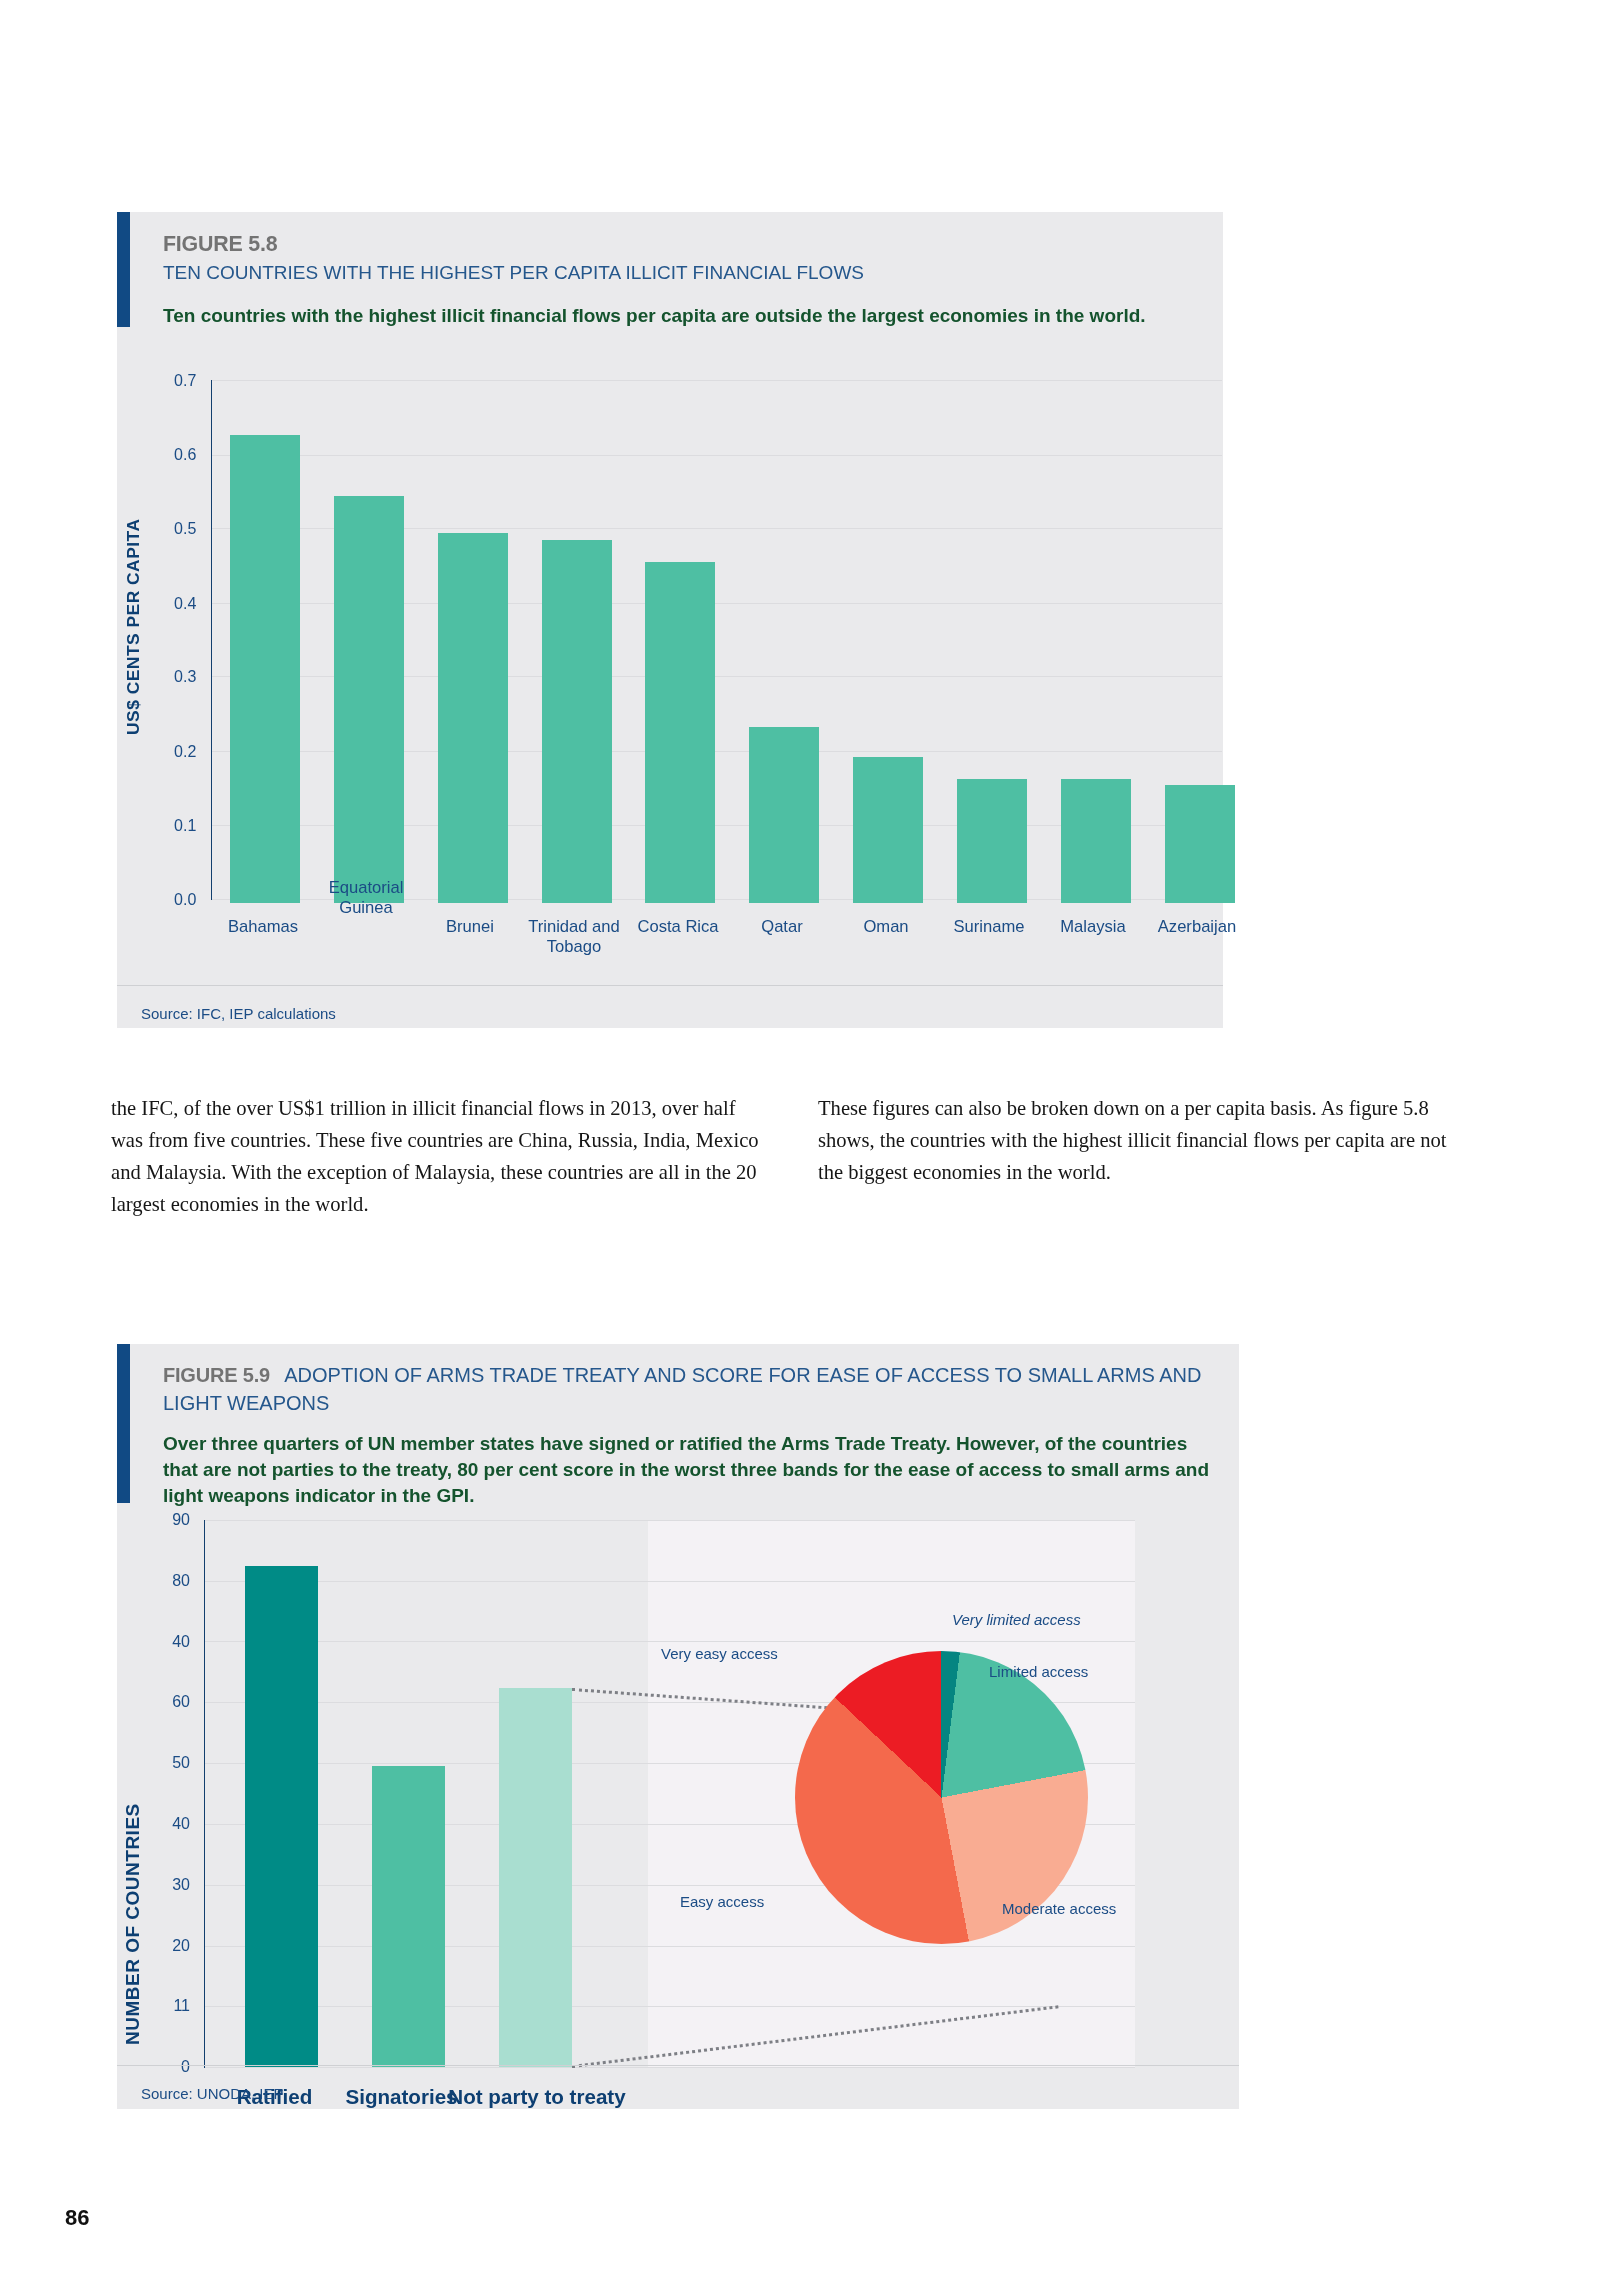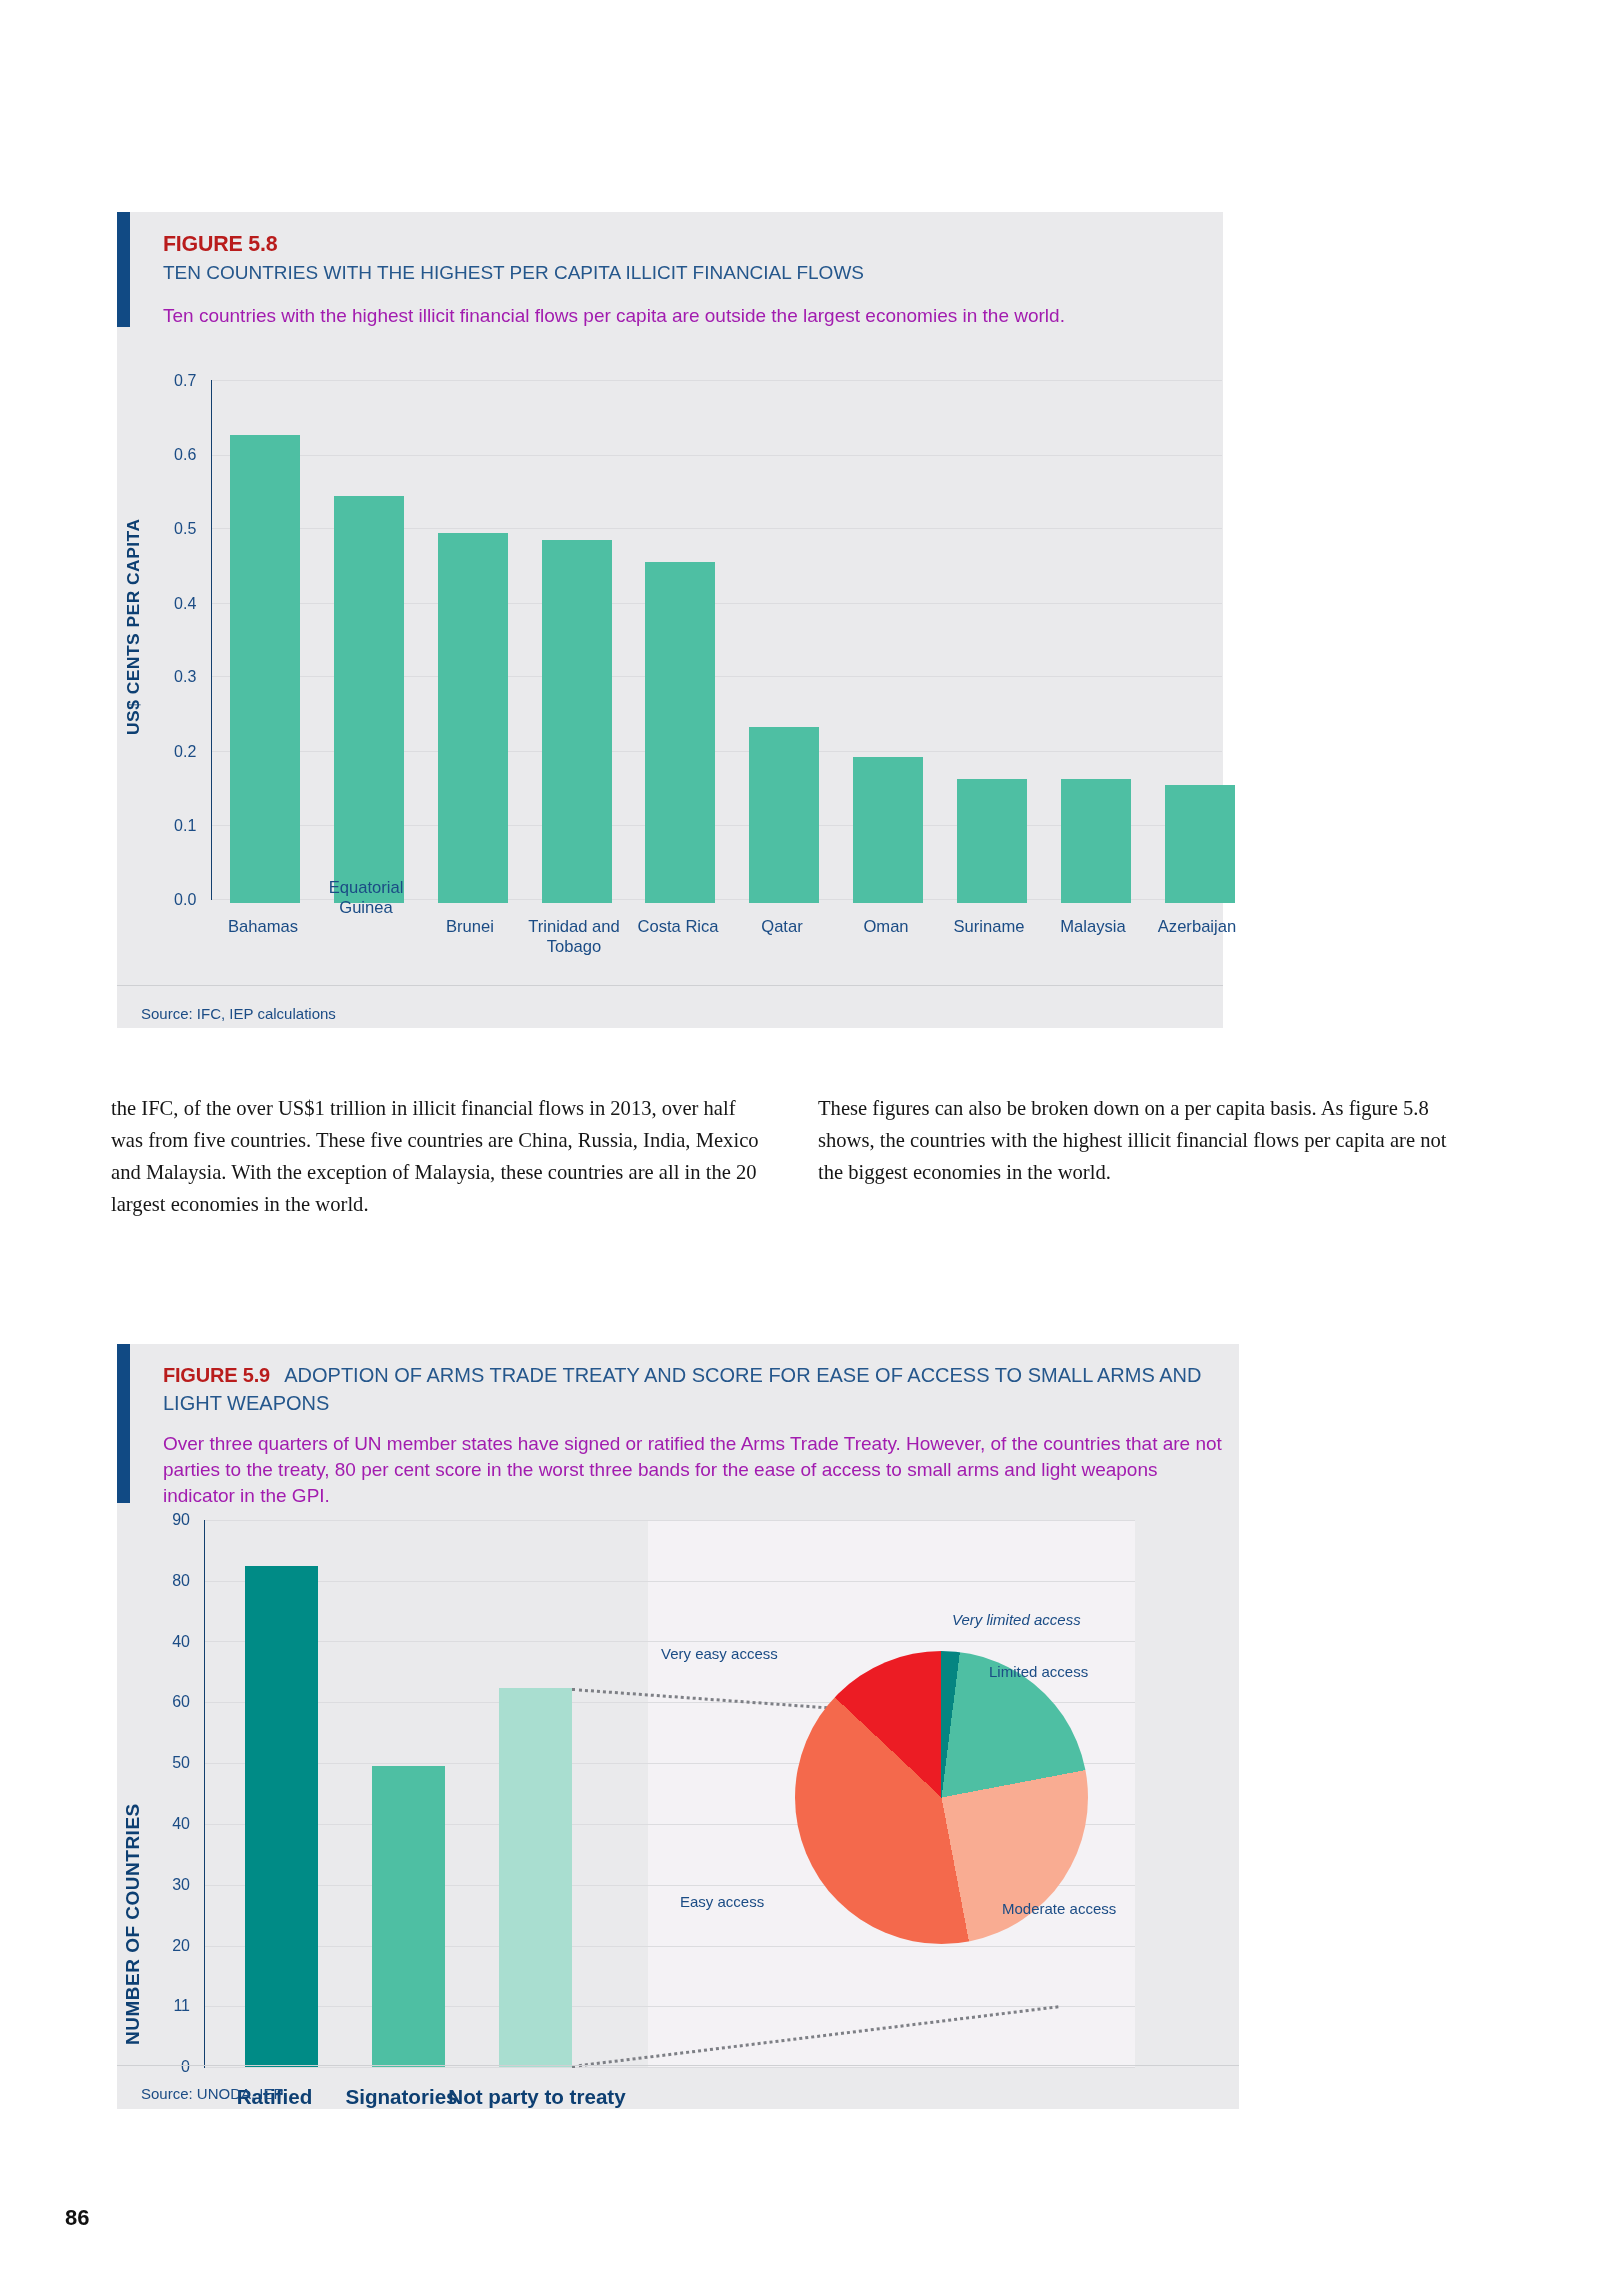--- a/index.html
+++ b/index.html
@@ -10,27 +10,27 @@
     -webkit-font-smoothing: antialiased;
   }
   .page { position: relative; width: 1623px; height: 2295px; background:#fff; }
 
   
   .figure-panel { position: absolute; background: #eaeaec; }
   .fig-accent { position: absolute; left: 0; top: 0; width: 12.7px; background: #114a84; }
 
   .fig-header { position: absolute; }
   .fig-num {
-    font-weight: bold; color: #b91c1c; letter-spacing: -0.2px;
+    font-weight: bold; color: #737373; letter-spacing: -0.2px;
     font-stretch: condensed;
   }
   .fig-title {
     color: #25578c; font-weight: 400;
   }
-  .fig-sub { color: #a21caf; font-weight: 400; }
+  .fig-sub { color: #14532d; font-weight: 700; }
 
   .fig-source-rule { position: absolute; height: 0.8px; background: #cfd0d3; }
   .fig-source { position: absolute; color: #1b4c85; font-size: 15px; }
 
   
   .plot { position: absolute; }
   .plot-bg { position: absolute; inset: 0; }
   .gridline { position: absolute; height: 0.8px; background: #dcdcdf; }
   .axisline-v { position: absolute; width: 1.2px; background: #123f6e; }
   .ytick {

